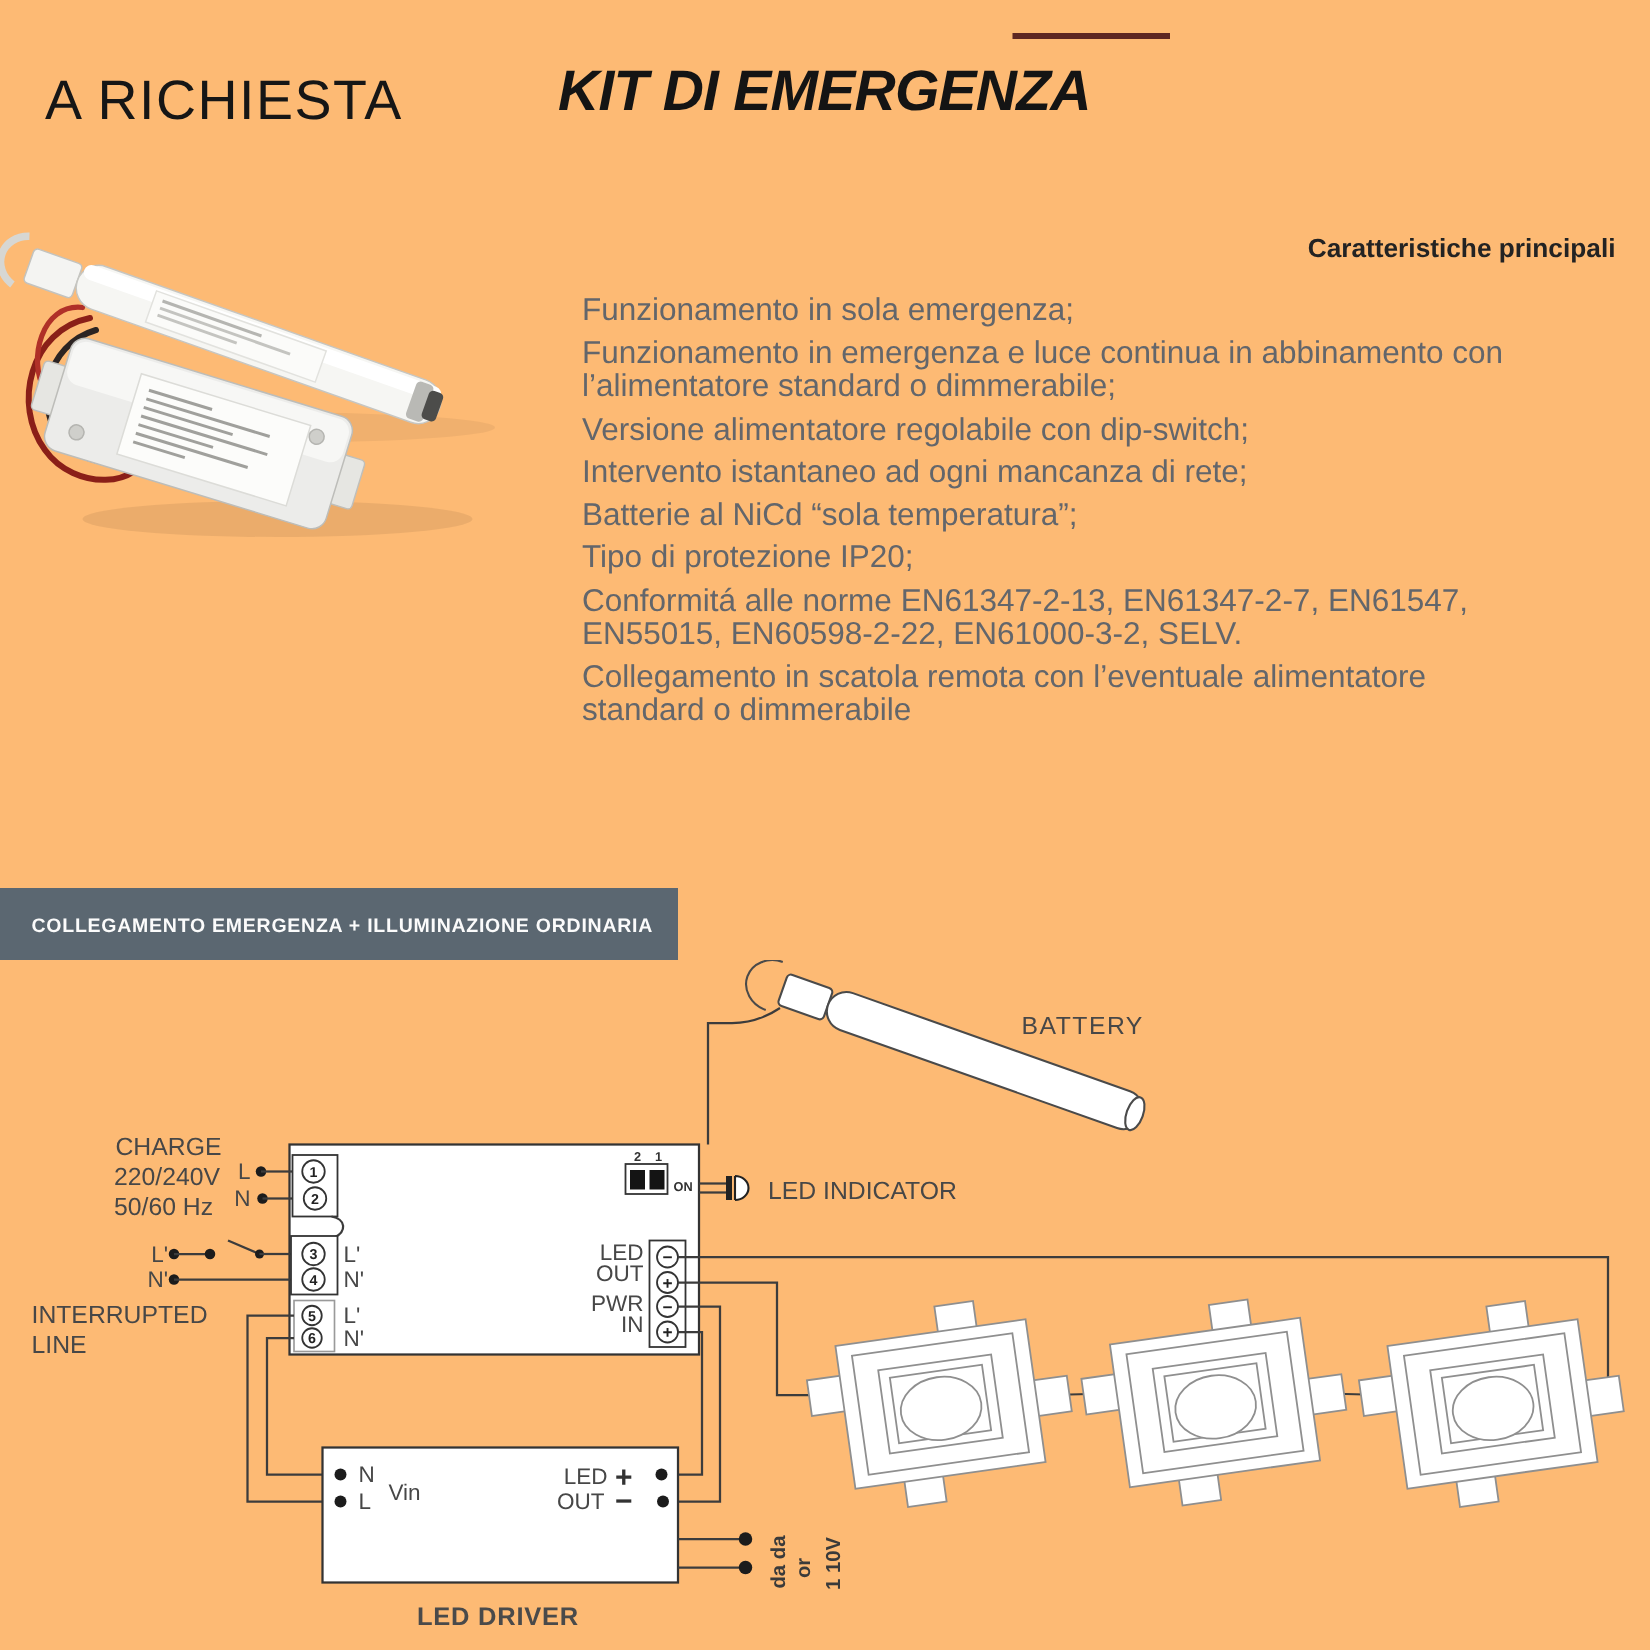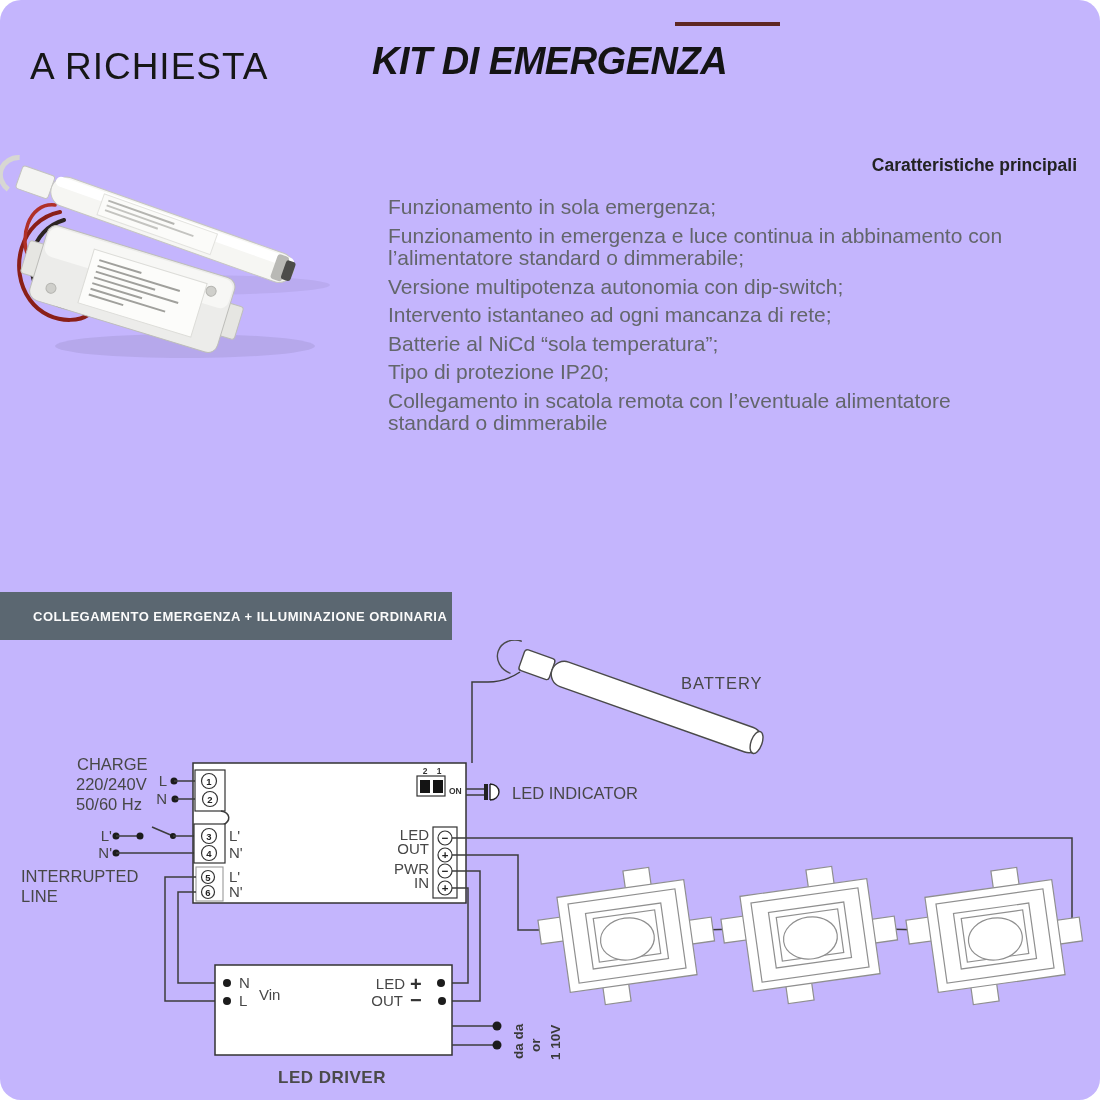--- a/index.html
+++ b/index.html
@@ -1,28 +1,28 @@
 <!DOCTYPE html>
 <html><head>
 <meta charset="utf-8">
 <style>
   html,body{margin:0;padding:0;background:#fff;}
-  .canvas{position:relative;width:1100px;height:1100px;background:#c4b5fd;overflow:hidden;
-          font-family:"Liberation Sans", sans-serif;border-radius:21px;}
+  .canvas{position:relative;width:1100px;height:1100px;background:#fdba74;overflow:hidden;
+          font-family:"Liberation Sans", sans-serif;}
   .kicker{position:absolute;left:30px;top:46px;font-size:37px;letter-spacing:1px;color:#161616;}
   .accent-bar{position:absolute;left:675px;top:22px;width:105px;height:4px;background:#5e2722;}
   .page-title{position:absolute;left:372px;top:40px;font-size:38px;font-weight:bold;
               letter-spacing:-.5px;color:#141414;margin:0;font-style:italic;}
   .features{position:absolute;left:377px;top:155px;width:700px;}
   .features h2{margin:0 0 20px 0;font-size:17.5px;font-weight:bold;color:#232323;text-align:right;}
   .feature-item{margin:0 0 6px 0;padding-left:11px;font-size:21px;line-height:22.5px;
                 color:#63666b;white-space:pre-line;}
   .banner{position:absolute;left:0;top:592px;width:452px;height:48px;background:#5b6771;
           display:flex;align-items:center;}
-  .banner span{padding-left:33px;color:#fbfbfb;font-size:13px;font-weight:bold;letter-spacing:.5px;}
+  .banner span{padding-left:21px;color:#fbfbfb;font-size:13px;font-weight:bold;letter-spacing:.5px;}
   .photo,.diagram{position:absolute;}
   .photo{left:0;top:150px;}
   .diagram{left:0;top:640px;}
   svg text{font-family:"Liberation Sans", sans-serif;fill:#474747;}
   .t16{font-size:16.5px;}
   .t15{font-size:15px;}
   .t9{font-size:9.5px;font-weight:bold;fill:#222;}
   .tpm{font-size:11.5px;font-weight:bold;fill:#222;}
   .t8{font-size:8.5px;font-weight:bold;fill:#333;}
   .tb17{font-size:17px;font-weight:bold;fill:#4a4a4a;letter-spacing:.5px;}
@@ -83,24 +83,25 @@
       </g>
       <circle cx="-78" cy="22" r="5" fill="#cfcfcb" stroke="#b5b5b1"></circle>
       <circle cx="76" cy="-22" r="5" fill="#cfcfcb" stroke="#b5b5b1"></circle>
     </g>
   </svg>
 
   <div class="features">
     <h2>Caratteristiche principali</h2>
     <p class="feature-item">Funzionamento in sola emergenza;</p>
     <p class="feature-item">Funzionamento in emergenza e luce continua in abbinamento con l’alimentatore standard o dimmerabile;</p>
-    <p class="feature-item">Versione multipotenza autonomia con dip-switch;</p>
+    <p class="feature-item">Versione alimentatore regolabile con dip-switch;</p>
     <p class="feature-item">Intervento istantaneo ad ogni mancanza di rete;</p>
     <p class="feature-item">Batterie al NiCd “sola temperatura”;</p>
     <p class="feature-item">Tipo di protezione IP20;</p>
+    <p class="feature-item">Conformitá alle norme EN61347-2-13, EN61347-2-7, EN61547, EN55015, EN60598-2-22, EN61000-3-2, SELV.</p>
     <p class="feature-item">Collegamento in scatola remota con l’eventuale alimentatore
 standard o dimmerabile</p>
   </div>
 
   <div class="banner">
     <span>COLLEGAMENTO EMERGENZA + ILLUMINAZIONE ORDINARIA</span>
   </div>
 
   <svg class="diagram" width="1100" height="460" viewBox="0 640 1100 460">
     <defs>

